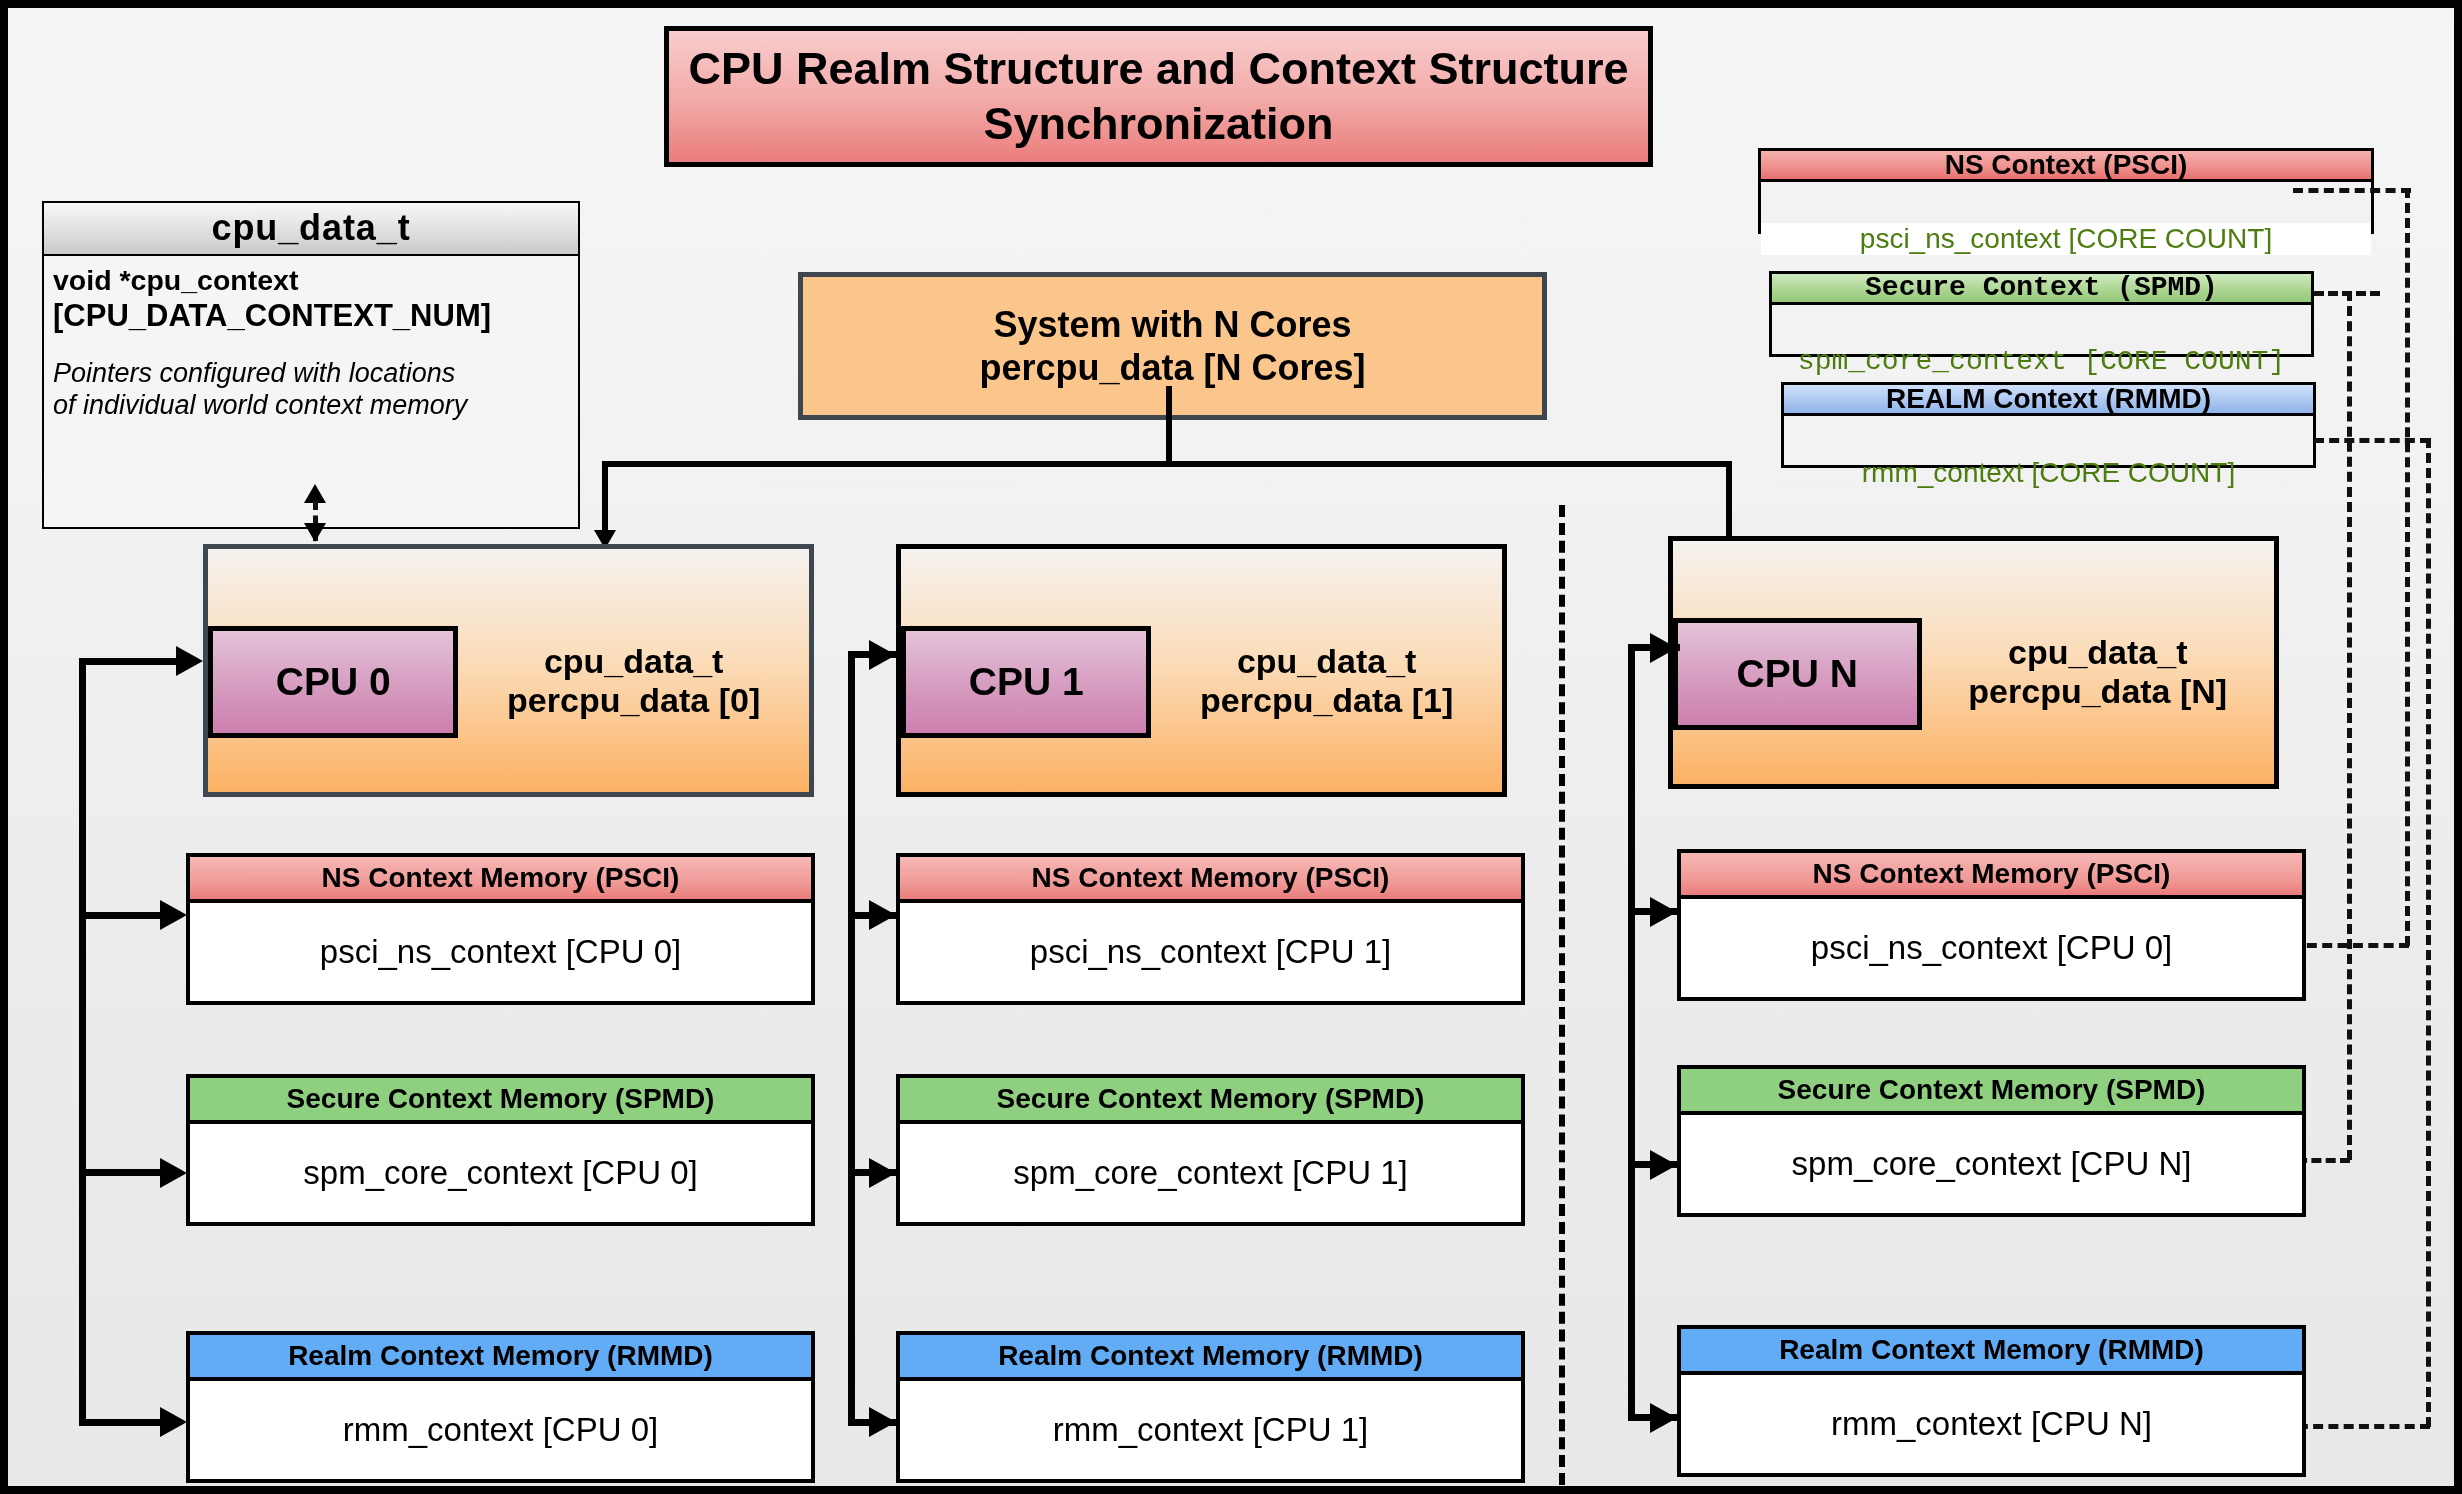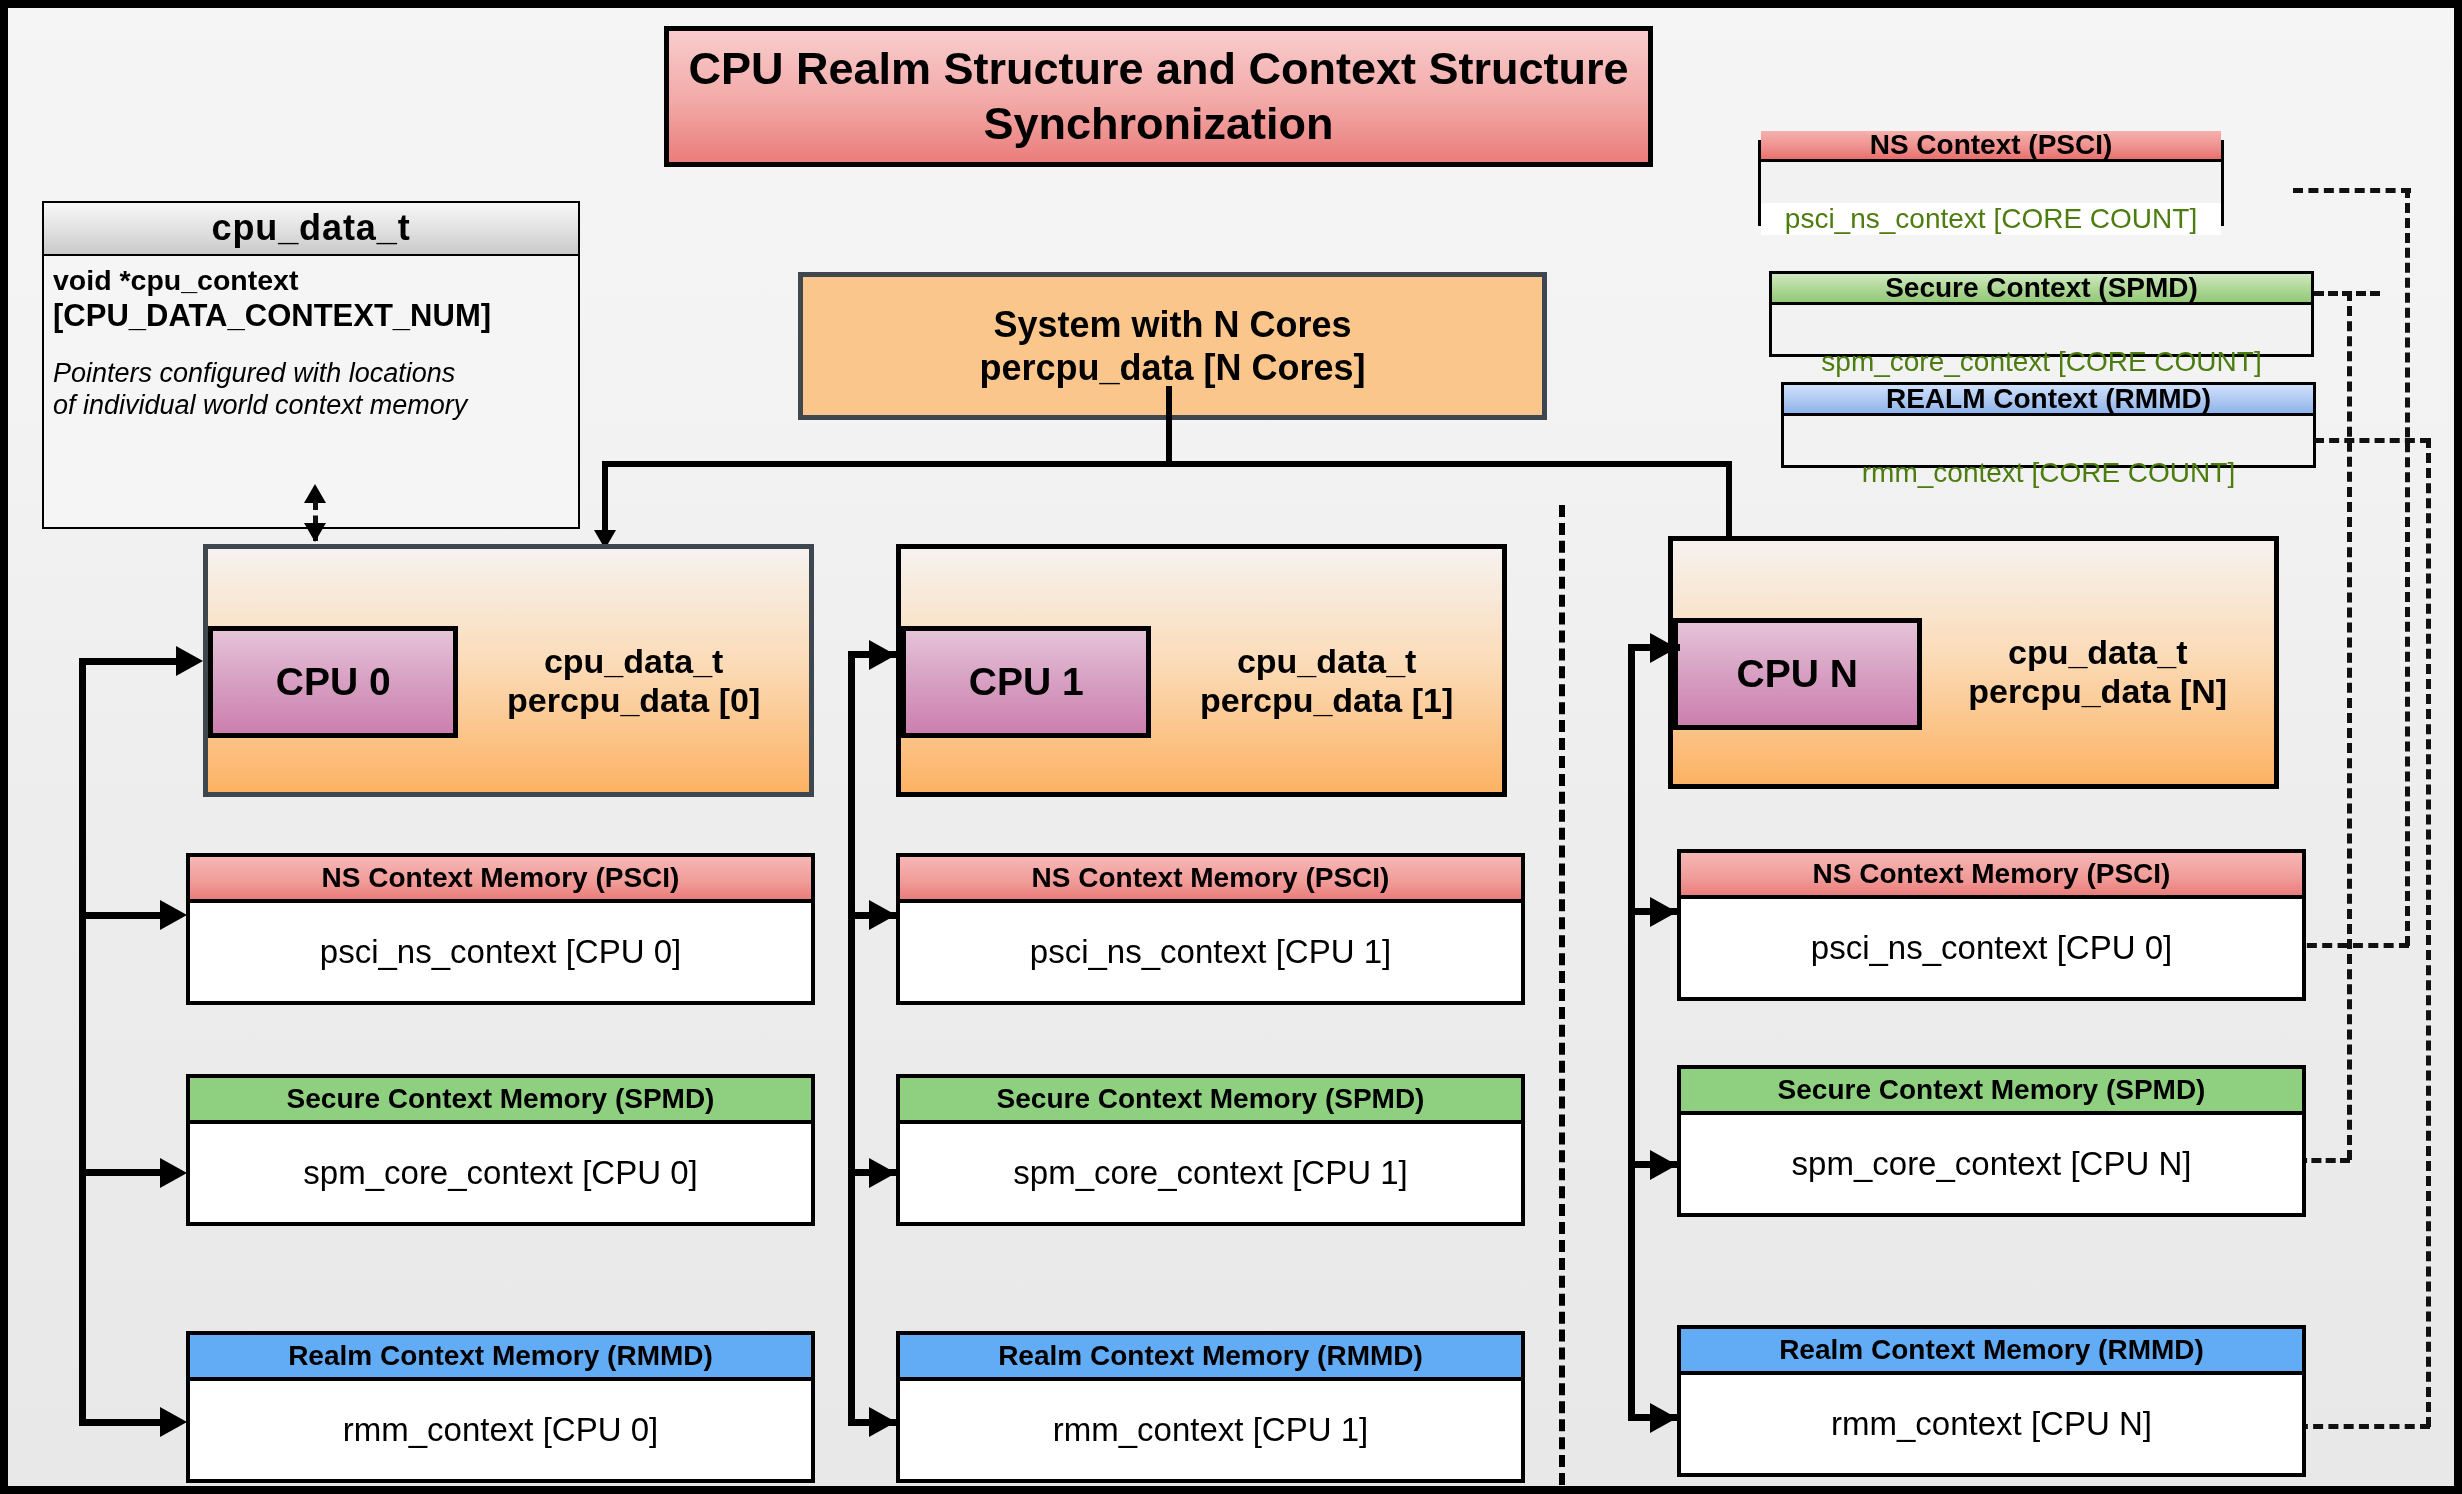--- a/index.html
+++ b/index.html
@@ -155,26 +155,26 @@
   </div>
 
   <div class="abs ln" style="left:1158px;top:378px;width:6.2px;height:80px;"></div>
   <div class="abs ln" style="left:594px;top:453px;width:1130px;height:6.2px;"></div>
   <div class="abs ln" style="left:594px;top:453px;width:6.2px;height:78px;"></div>
   <div class="abs ln" style="left:1718px;top:453px;width:6.2px;height:78px;"></div>
   <div class="abs arrow-d" style="left:586px;top:522px;"></div>
 
   <div class="abs dash-v" style="left:1551px;top:497px;height:980px;"></div>
 
-  <div class="abs mini" style="left:1750px;top:132px;width:466px;height:86px;justify-content:center;">
+  <div class="abs mini" style="left:1750px;top:140px;width:616px;height:86px;">
     <div class="mini-head ns" style="height:37px;font-size:28px;">NS Context  (PSCI)</div>
     <div class="mini-body white" style="font-size:28px;">psci_ns_context [CORE COUNT]</div>
   </div>
 
-  <div class="abs mini" style="left:1761px;top:263px;width:545px;height:86px;">
+  <div class="abs mini" style="left:1761px;top:263px;width:545px;height:86px;font-family:Liberation Mono, monospace;">
     <div class="mini-head sec" style="height:37px;font-size:28px;">Secure Context (SPMD)</div>
     <div class="mini-body" style="font-size:28px;">spm_core_context [CORE COUNT]</div>
   </div>
 
   <div class="abs mini" style="left:1773px;top:374px;width:535px;height:86px;">
     <div class="mini-head realm" style="height:37px;font-size:28px;">REALM Context (RMMD)</div>
     <div class="mini-body" style="font-size:28px;">rmm_context [CORE COUNT]</div>
   </div>
 
   <div class="abs dash-h-thin" style="left:2285px;top:180px;width:118px;"></div>

